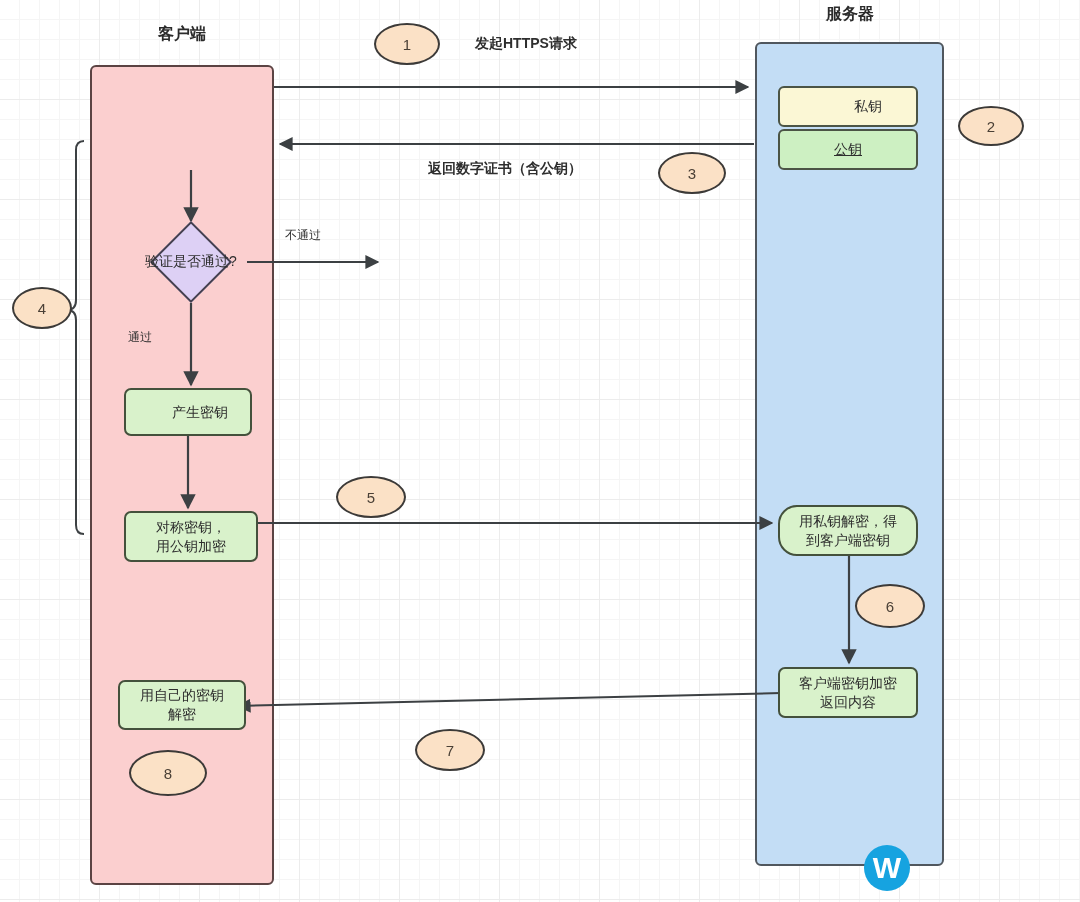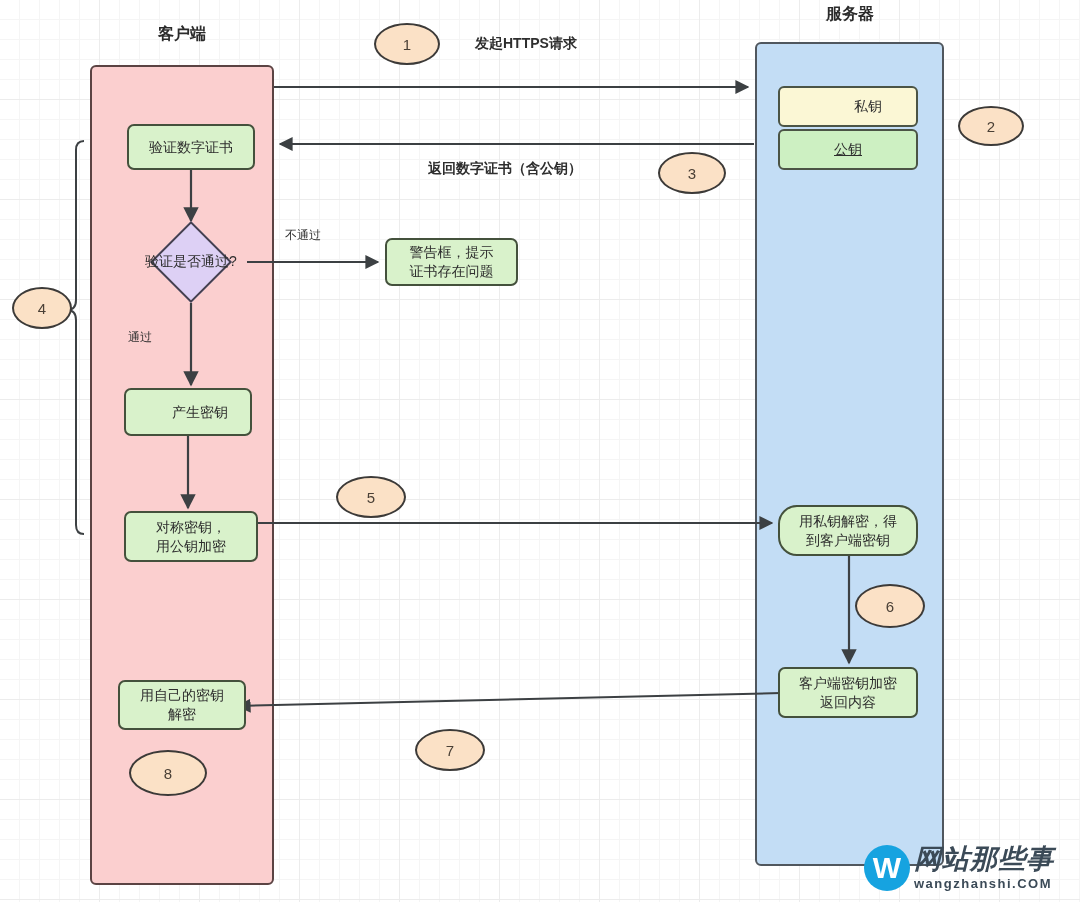--- a/index.html
+++ b/index.html
@@ -149,35 +149,32 @@
     <line x1="849" y1="556" x2="849" y2="663" stroke="#3c4043" stroke-width="2.2" marker-end="url(#arrow)"></line>
 
     <line x1="781" y1="693" x2="238" y2="706" stroke="#3c4043" stroke-width="2" marker-end="url(#arrow)"></line>
 
     <path d="M 84 141 q -8 0 -8 9 L 76 300 q 0 10 -9 10 q 9 0 9 10 L 76 525 q 0 9 8 9" fill="none" stroke="#3c4043" stroke-width="2"></path>
   </svg>
 
   <div class="node key-priv" style="left:778px;top:86px;width:140px;height:41px;">私钥</div>
   <div class="node key-pub" style="left:778px;top:129px;width:140px;height:41px;text-decoration:underline;">公钥</div>
 
-  <div class="node" style="left:127px;top:124px;width:128px;height:46px;">验证数字证书</div>
 
   <div class="diamond" style="left:162px;top:233px;width:58px;height:58px;"></div>
   <div class="diamond-label" style="left:119px;top:248px;width:144px;height:28px;">验证是否通过?</div>
 
   <div class="node" style="left:124px;top:388px;width:128px;height:48px;padding-left:28px;">产生密钥</div>
 
   <div class="node" style="left:124px;top:511px;width:134px;height:51px;">对称密钥，
 用公钥加密</div>
 
   <div class="node" style="left:118px;top:680px;width:128px;height:50px;">用自己的密钥
 解密</div>
 
-  <div class="node" style="left:385px;top:238px;width:133px;height:48px;">警告框，提示
-证书存在问题</div>
 
   <div class="node" style="left:778px;top:505px;width:140px;height:51px;border-radius:19px;">用私钥解密，得
 到客户端密钥</div>
 
   <div class="node" style="left:778px;top:667px;width:140px;height:51px;">客户端密钥加密
 返回内容</div>
 
   <div class="edge-label strong" style="left:475px;top:35px;">发起HTTPS请求</div>
 
   <div class="edge-label strong" style="left:428px;top:160px;">返回数字证书（含公钥）</div>
@@ -197,19 +194,15 @@
   <div class="badge" style="left:336px;top:476px;width:70px;height:42px;">5</div>
 
   <div class="badge" style="left:855px;top:584px;width:70px;height:44px;">6</div>
 
   <div class="badge" style="left:415px;top:729px;width:70px;height:42px;">7</div>
 
   <div class="badge" style="left:129px;top:750px;width:78px;height:46px;">8</div>
 
   <div class="wm" style="left:864px;top:845px;">
     <div class="wm-circle">W</div>
-    <div class="wm-text">
-      <div class="wm-cn">网站那些事</div>
-      <div class="wm-en">wangzhanshi.COM</div>
-    </div>
   </div>
 
 </div>
 
 </body></html>

